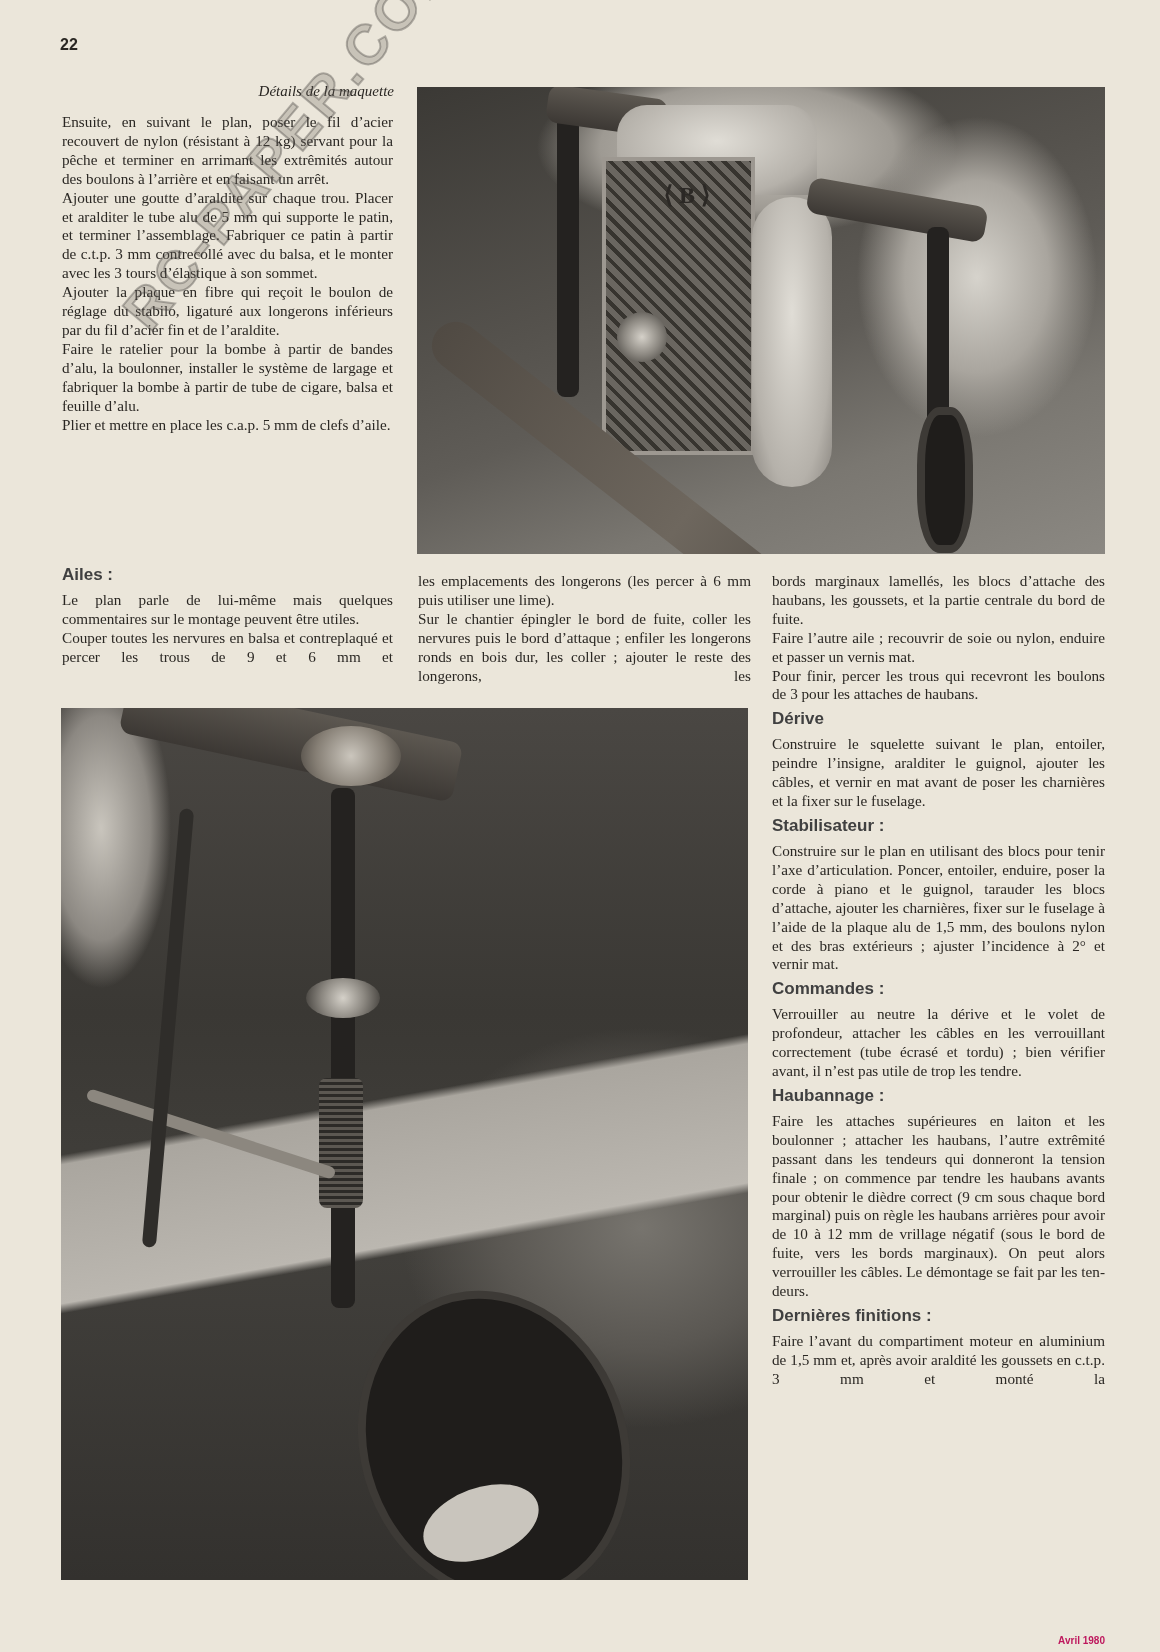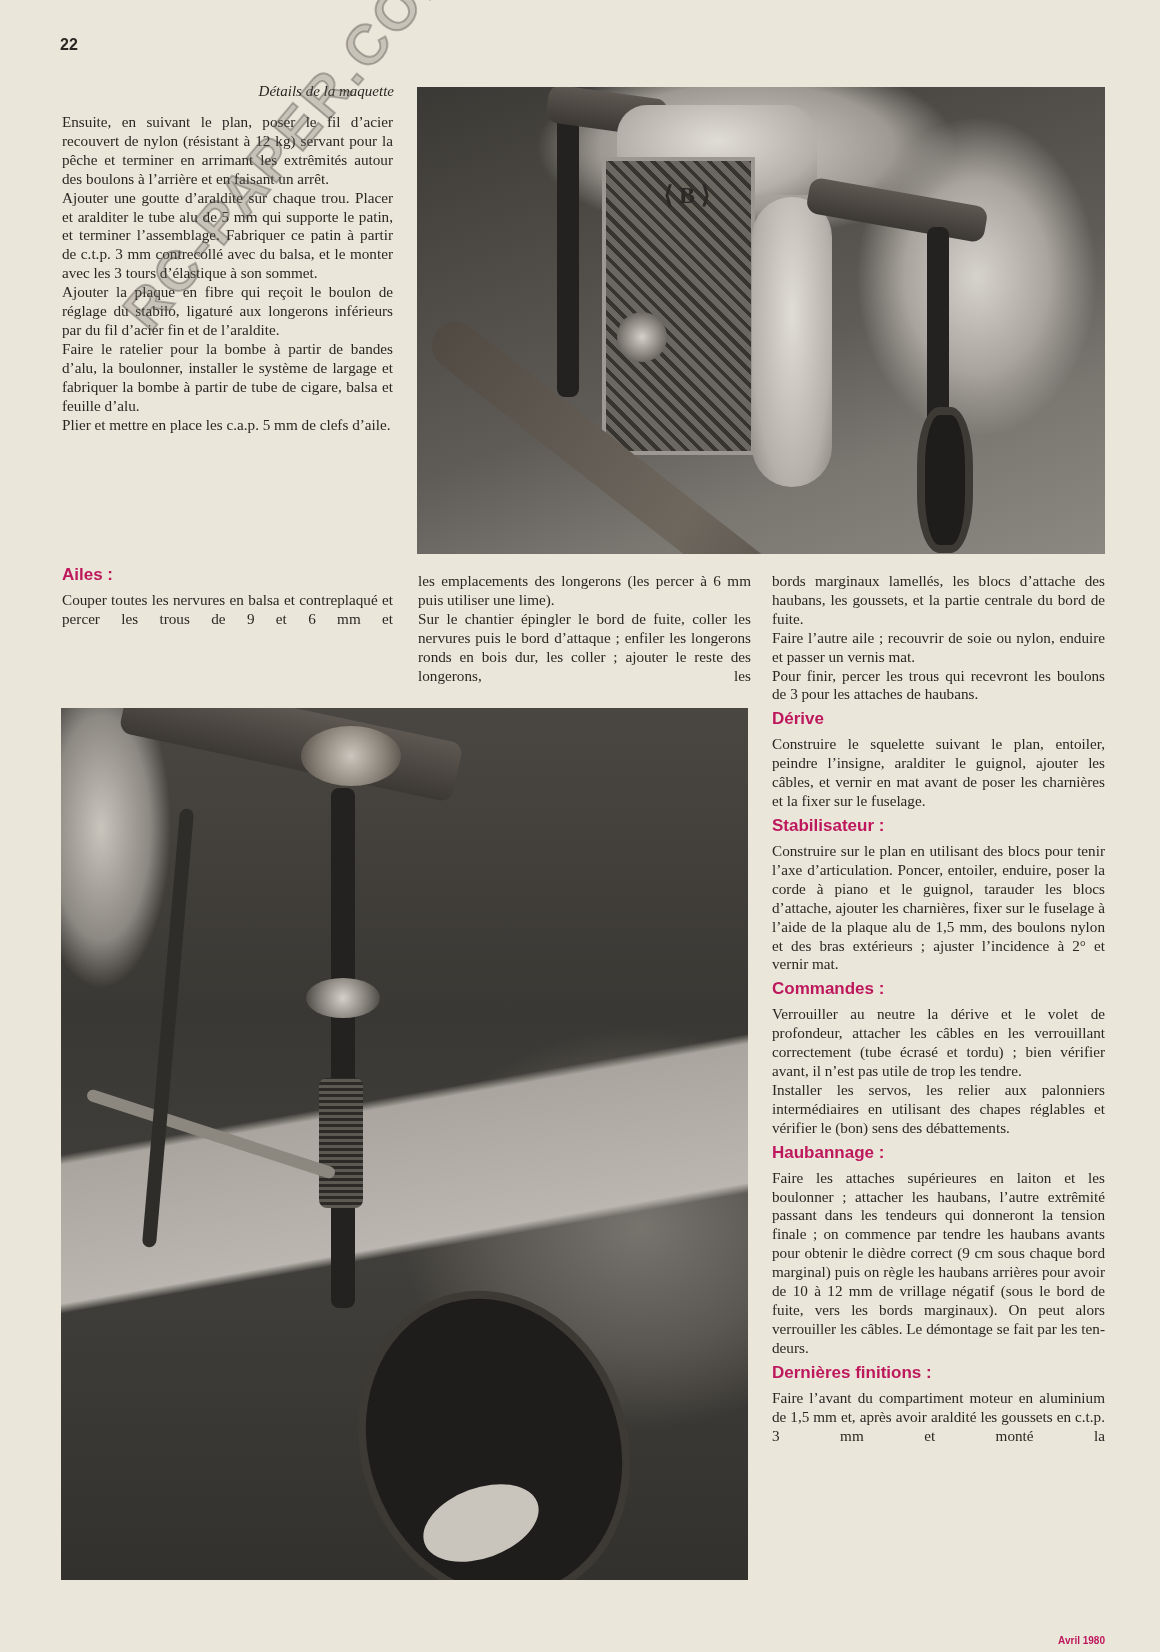--- a/index.html
+++ b/index.html
@@ -18,21 +18,21 @@
     font-family: "Liberation Serif", serif; font-style: italic; font-size: 15px;
     color: #2a2723;
   }
   .col {
     position: absolute; font-size: 15.2px; line-height: 18.9px;
     text-align: justify; hyphens: manual;
   }
   .col p { margin: 0; font-family: Liberation Serif, serif; }
   .col h3 {
     margin: 4px 0 5px 0; font-size: 17px; font-weight: bold; line-height: 22px;
-    color: #be185d;
+    color: #404040;
   }
   .col1 { left: 62px; top: 113px; width: 331px; }
   .col1b { left: 62px; top: 565px; width: 331px; }
   .col2 { left: 418px; top: 572px; width: 333px; }
   .col3 { left: 772px; top: 572px; width: 333px; }
 
   .photo {
     position: absolute; overflow: hidden;
   }
   .photo1 {
@@ -109,20 +109,21 @@
 <div class="col col1">
   <p>Ensuite, en suivant le plan, poser le fil d’acier recouvert de nylon (résistant à 12 kg) servant pour la pêche et terminer en arrimant les extrêmités autour des boulons à l’arrière et en faisant un arrêt.</p>
   <p>Ajouter une goutte d’araldite sur chaque trou. Placer et aralditer le tube alu de 5 mm qui supporte le patin, et terminer l’assem­blage. Fabriquer ce patin à partir de c.t.p. 3 mm contrecollé avec du balsa, et le mon­ter avec les 3 tours d’élastique à son som­met.</p>
   <p>Ajouter la plaque en fibre qui reçoit le bou­lon de réglage du stabilo, ligaturé aux lon­gerons inférieurs par du fil d’acier fin et de l’araldite.</p>
   <p>Faire le ratelier pour la bombe à partir de bandes d’alu, la boulonner, installer le système de largage et fabriquer la bombe à partir de tube de cigare, balsa et feuille d’alu.</p>
   <p>Plier et mettre en place les c.a.p. 5 mm de clefs d’aile.</p>
 </div>
 
 <div class="col col1b" style="top:560px;">
   <h3>Ailes :</h3>
+  <p>Le plan parle de lui-même mais quelques commentaires sur le montage peuvent être utiles.</p>
   <p style="text-align-last: justify;">Couper toutes les nervures en balsa et con­treplaqué et percer les trous de 9 et 6 mm et</p>
 </div>
 
 <div class="col col2">
   <p>les emplacements des longerons (les percer à 6 mm puis utiliser une lime).</p>
   <p style="text-align-last: justify;">Sur le chantier épingler le bord de fuite, coller les nervures puis le bord d’attaque ; enfiler les longerons ronds en bois dur, les coller ; ajouter le reste des longerons, les</p>
 </div>
 
 <div class="col col3">
   <p>bords marginaux lamellés, les blocs d’atta­che des haubans, les goussets, et la partie centrale du bord de fuite.</p>
@@ -130,21 +131,20 @@
   <p>Pour finir, percer les trous qui recevront les boulons de 3 pour les attaches de haubans.</p>
 
   <h3>Dérive</h3>
   <p>Construire le squelette suivant le plan, entoiler, peindre l’insigne, aralditer le gui­gnol, ajouter les câbles, et vernir en mat avant de poser les charnières et la fixer sur le fuselage.</p>
 
   <h3>Stabilisateur :</h3>
   <p>Construire sur le plan en utilisant des blocs pour tenir l’axe d’articulation. Poncer, entoiler, enduire, poser la corde à piano et le guignol, tarauder les blocs d’attache, ajouter les charnières, fixer sur le fuselage à l’aide de la plaque alu de 1,5 mm, des bou­lons nylon et des bras extérieurs ; ajuster l’incidence à 2° et vernir mat.</p>
 
   <h3>Commandes :</h3>
   <p>Verrouiller au neutre la dérive et le volet de profondeur, attacher les câbles en les ver­rouillant correctement (tube écrasé et tordu) ; bien vérifier avant, il n’est pas utile de trop les tendre.</p>
-  <p>Installer les servos, les relier aux palonniers intermédiaires en utilisant des chapes régla­bles et vérifier le (bon) sens des débatte­ments.</p>
 
   <h3>Haubannage :</h3>
   <p>Faire les attaches supérieures en laiton et les boulonner ; attacher les haubans, l’autre extrêmité passant dans les tendeurs qui donneront la tension finale ; on com­mence par tendre les haubans avants pour obtenir le dièdre correct (9 cm sous chaque bord marginal) puis on règle les haubans arrières pour avoir de 10 à 12 mm de vrillage négatif (sous le bord de fuite, vers les bords marginaux). On peut alors verrouiller les câbles. Le démontage se fait par les ten­deurs.</p>
 
   <h3>Dernières finitions :</h3>
   <p style="text-align-last: justify;">Faire l’avant du compartiment moteur en aluminium de 1,5 mm et, après avoir aral­dité les goussets en c.t.p. 3 mm et monté la</p>
 </div>
 
 <div class="photo photo1">
   <div class="ph-shape strut" style="left:140px;top:10px;width:22px;height:300px;"></div>

